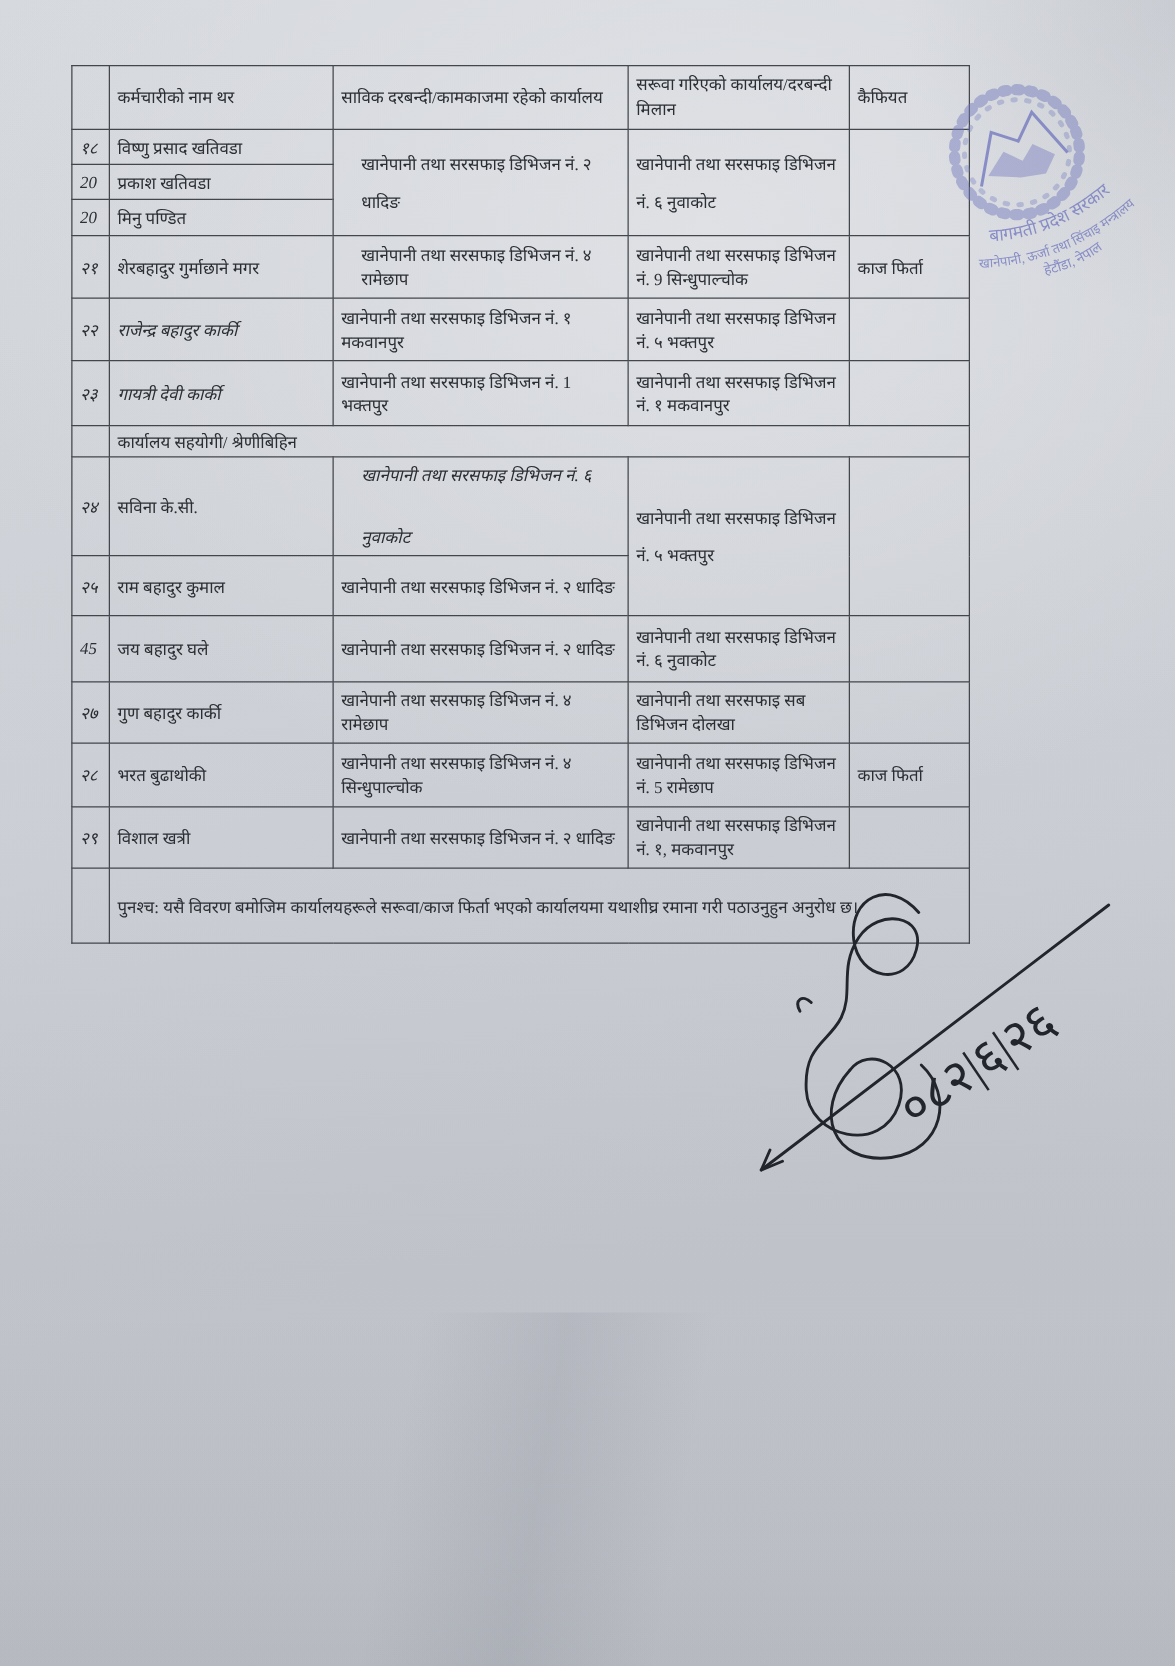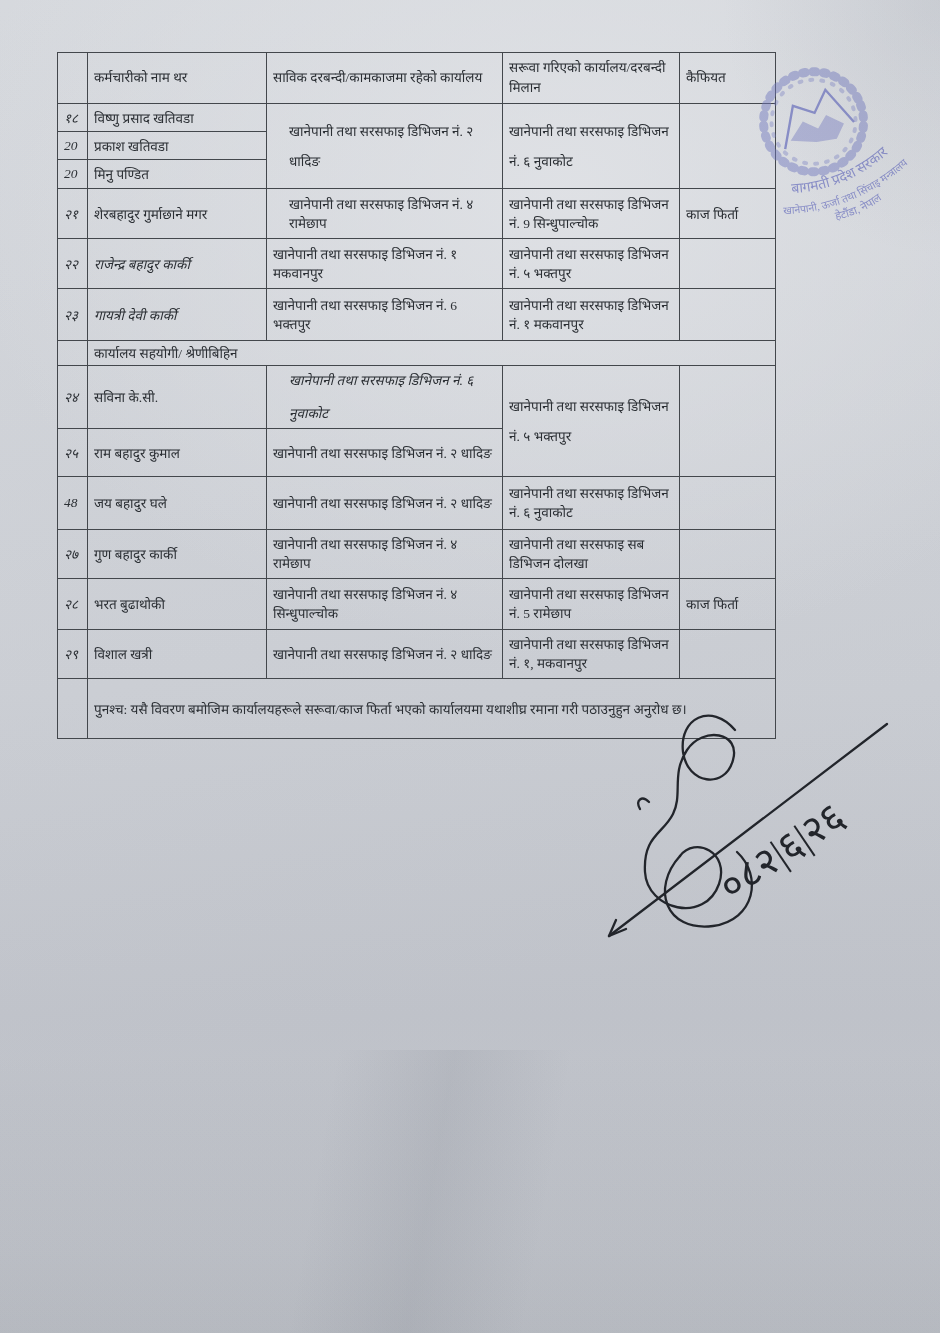--- a/index.html
+++ b/index.html
@@ -135,21 +135,21 @@
         </div>
       </td>
       <td class="remark"></td>
     </tr>
 
     <tr style="height:52px">
       <td class="sn">२३</td>
       <td class="vtop">गायत्री देवी कार्की</td>
       <td>
         <div class="two">
-          <span class="ln">खानेपानी तथा सरसफाइ डिभिजन नं. 6</span>
+          <span class="ln">खानेपानी तथा सरसफाइ डिभिजन नं. 1</span>
           <span class="ln">भक्तपुर</span>
         </div>
       </td>
       <td>
         <div class="two">
           <span class="ln">खानेपानी तथा सरसफाइ डिभिजन</span>
           <span class="ln">नं. १ मकवानपुर</span>
         </div>
       </td>
       <td class="remark"></td>
@@ -157,42 +157,42 @@
 
     <tr style="height:25px">
       <td class="sn"></td>
       <td colspan="4">कार्यालय सहयोगी/ श्रेणीबिहिन</td>
     </tr>
 
     <tr style="height:57px">
       <td class="sn">२४</td>
       <td class="vbottom">सविना के.सी.</td>
       <td class="vtop">
-        <div class="two indent" style="justify-content:flex-end;gap:14px;">
+        <div class="two indent" style="justify-content:flex-end;gap:30px;">
           <span class="ln">खानेपानी तथा सरसफाइ डिभिजन नं. ६</span>
           <span class="ln">नुवाकोट</span>
         </div>
       </td>
       <td rowspan="2">
         <div class="ctr">
           <span>खानेपानी तथा सरसफाइ डिभिजन</span>
           <span>नं. ५ भक्तपुर</span>
         </div>
       </td>
       <td rowspan="2" class="remark"></td>
     </tr>
 
     <tr style="height:48px">
       <td class="sn">२५</td>
       <td class="vbottom">राम बहादुर कुमाल</td>
       <td class="vbottom">खानेपानी तथा सरसफाइ डिभिजन नं. २ धादिङ</td>
     </tr>
 
     <tr style="height:53px">
-      <td class="sn">48</td>
+      <td class="sn">45</td>
       <td class="vbottom">जय बहादुर घले</td>
       <td class="vbottom">खानेपानी तथा सरसफाइ डिभिजन नं. २ धादिङ</td>
       <td>
         <div class="two">
           <span class="ln">खानेपानी तथा सरसफाइ डिभिजन</span>
           <span class="ln">नं. ६ नुवाकोट</span>
         </div>
       </td>
       <td class="remark"></td>
     </tr>

